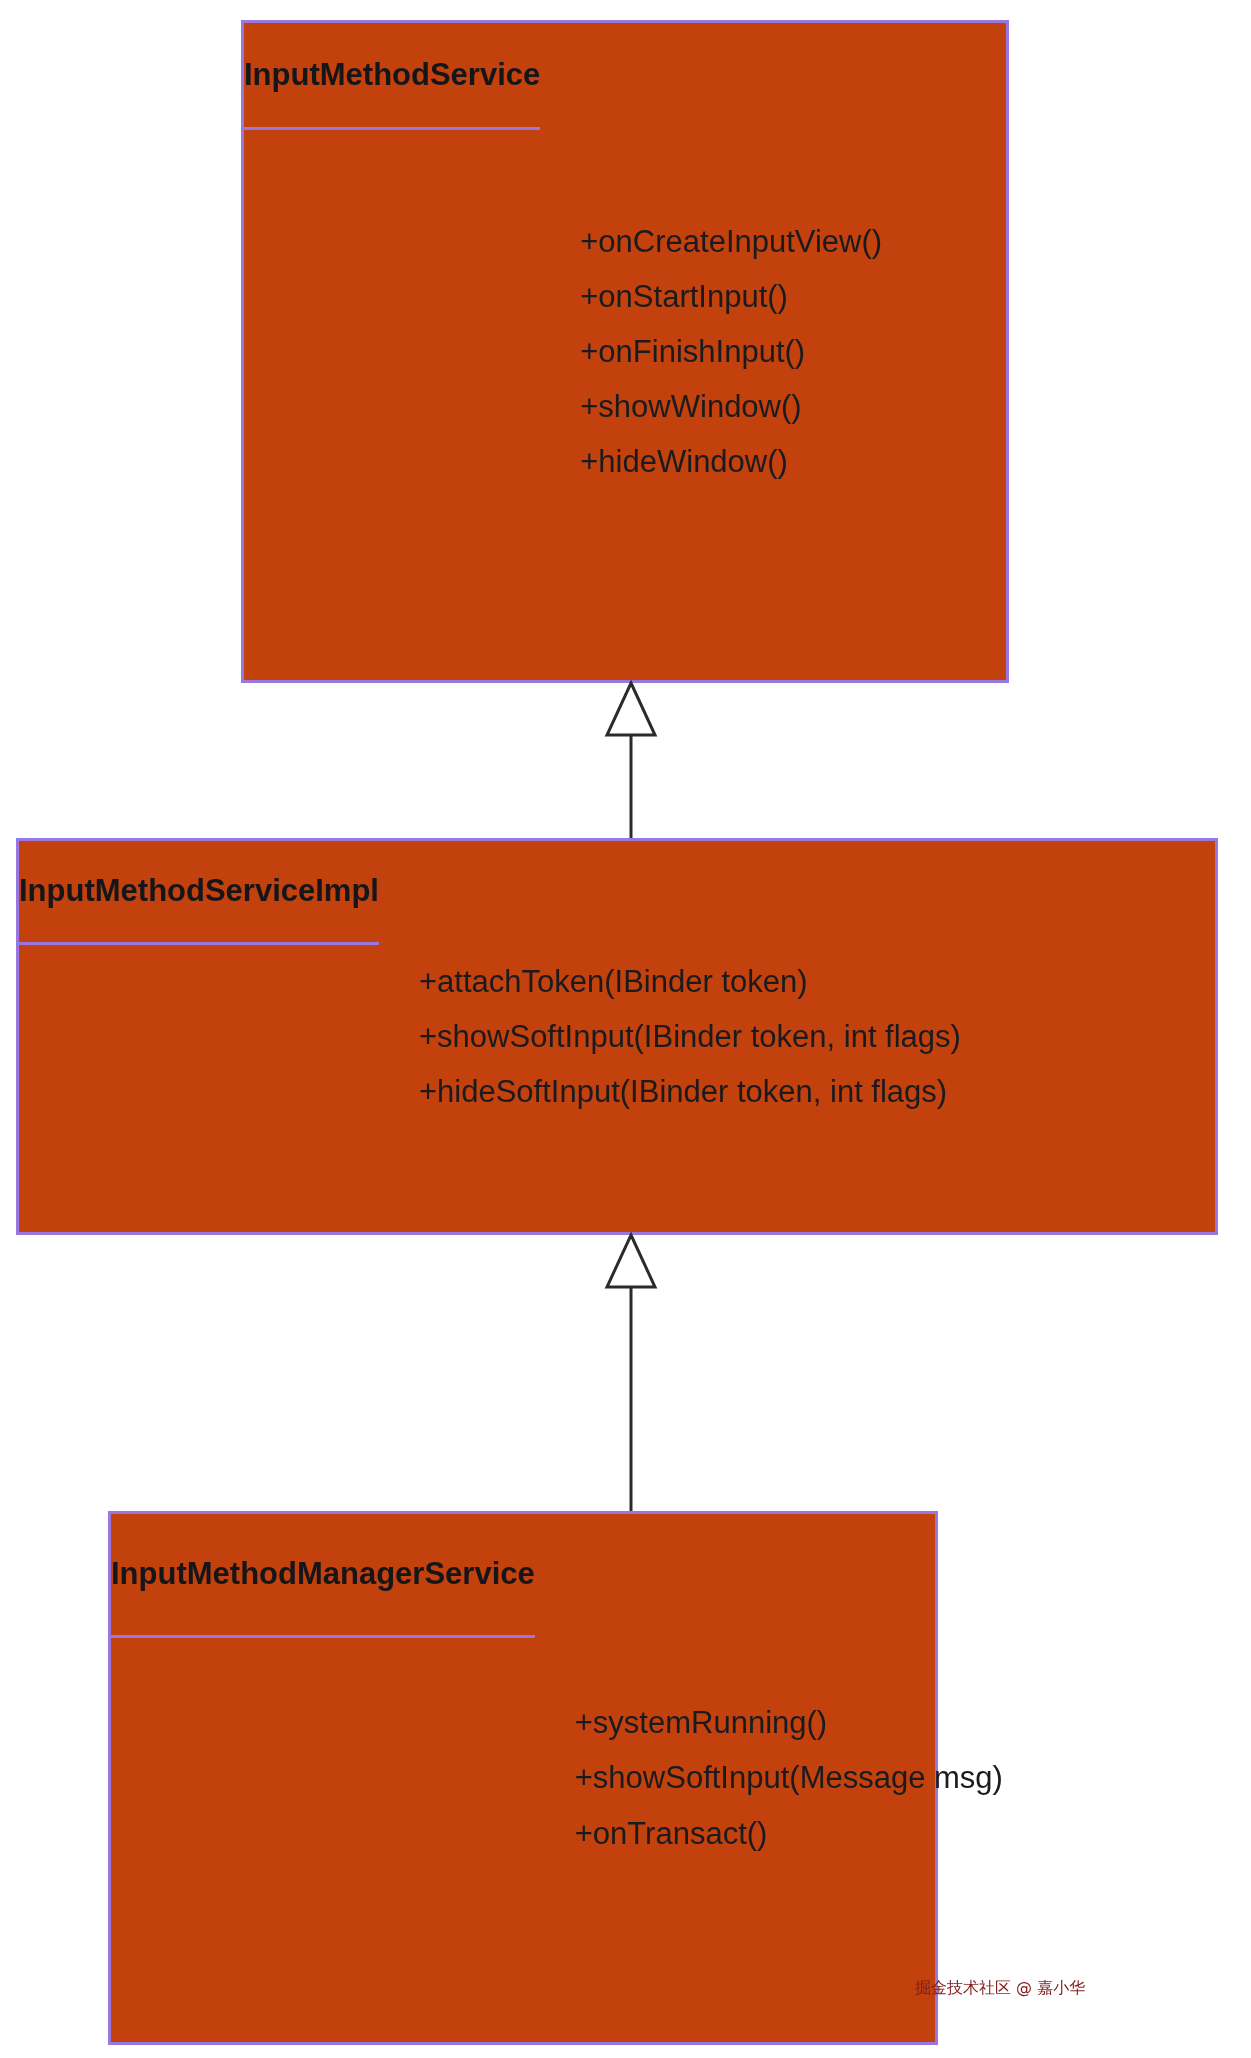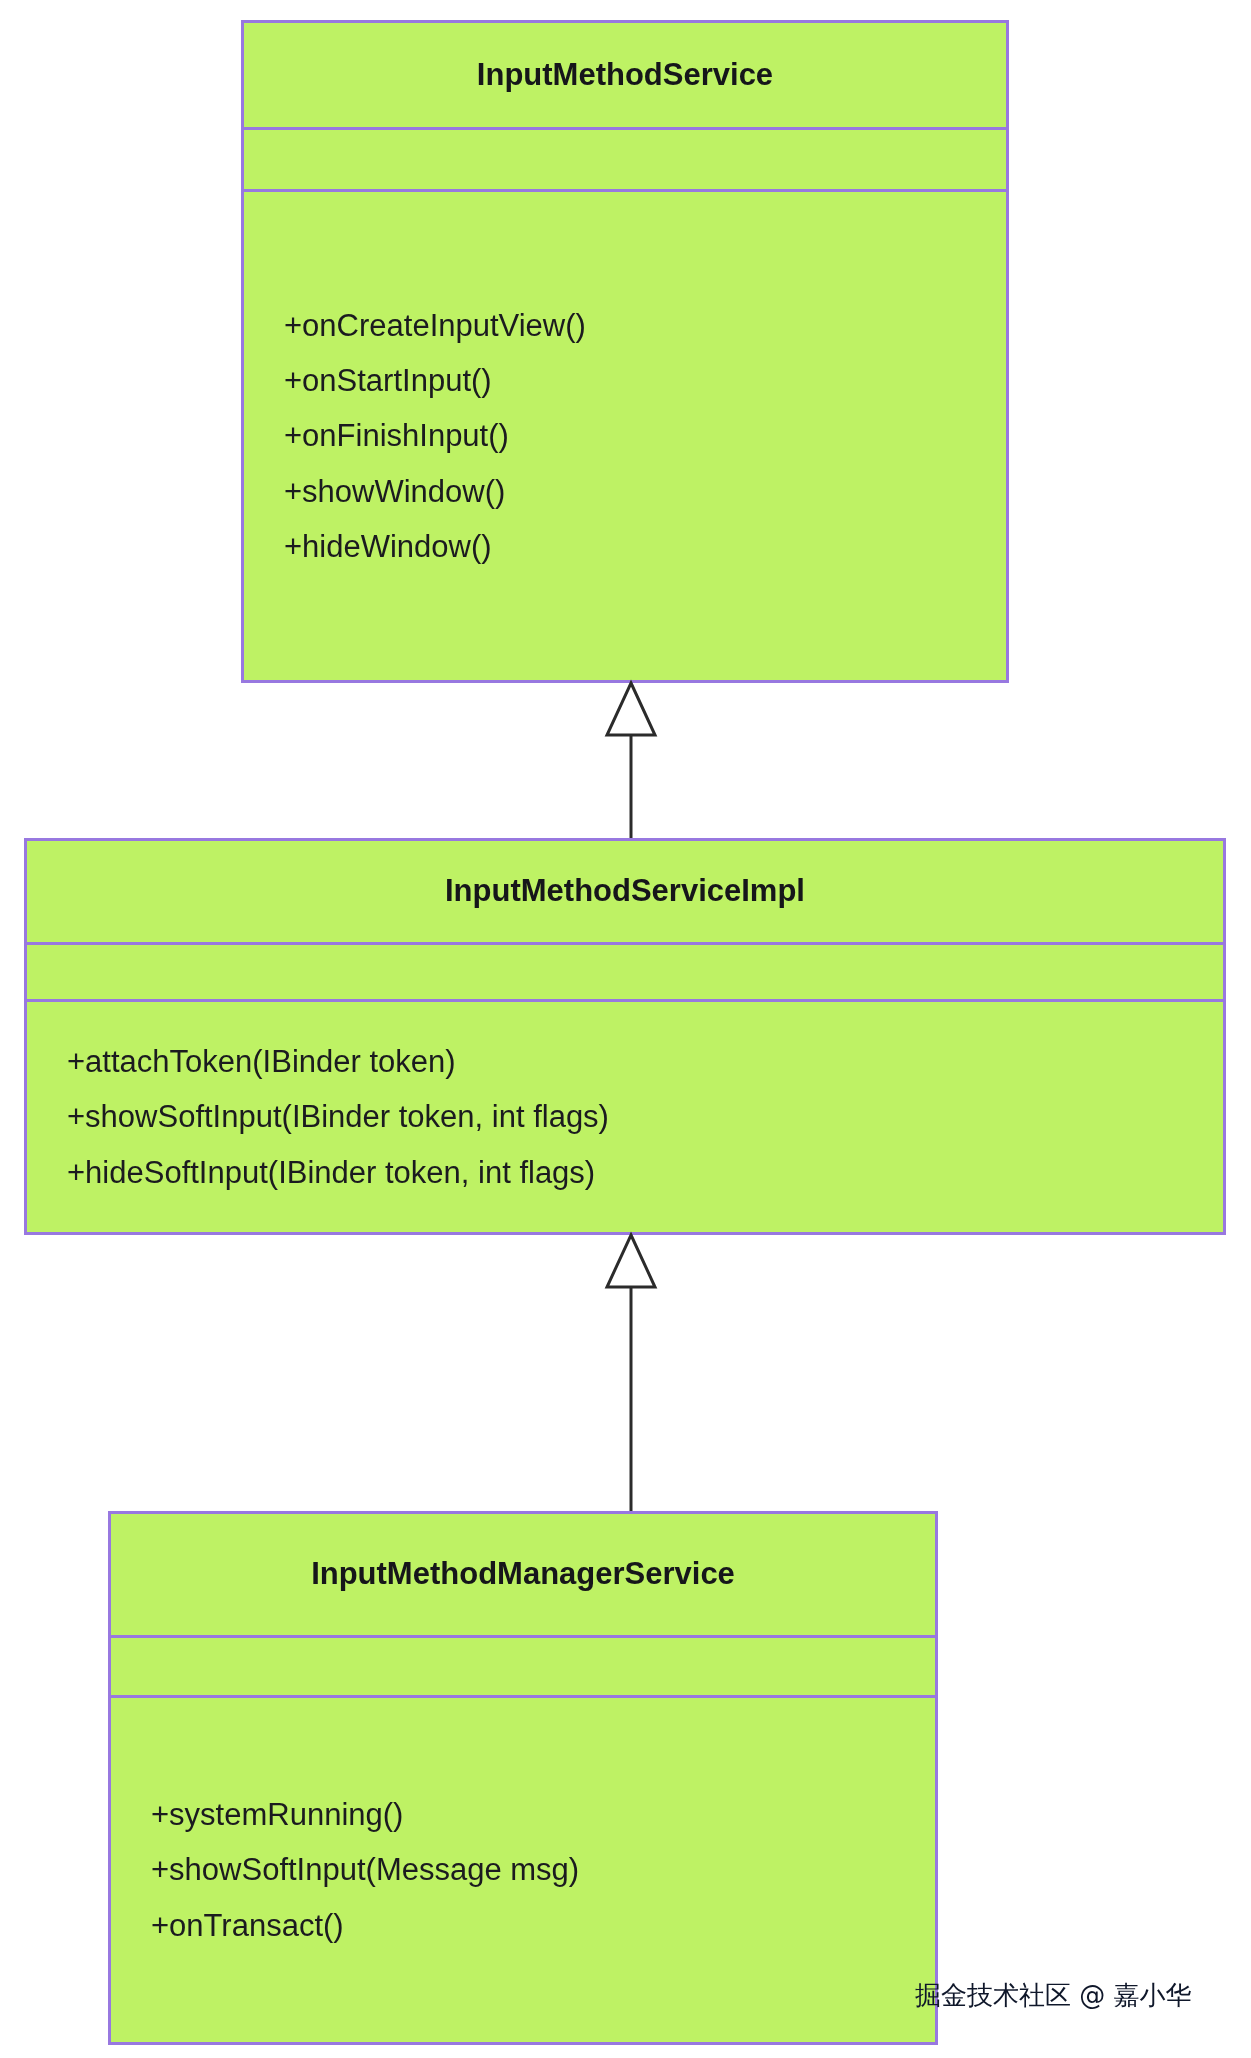--- a/index.html
+++ b/index.html
@@ -19,24 +19,24 @@
     position: absolute;
     inset: 0;
     width: 1251px;
     height: 2058px;
   }
 
   
   .uml-class {
     position: absolute;
     box-sizing: border-box;
-    background: #bef264;
+    background: #c2410c;
     border: 3px solid #9878e0;
     display: flex;
-    flex-direction: column;
+    flex-direction: row;
   }
 
   .uml-title-row {
     box-sizing: border-box;
     border-bottom: 3px solid #9878e0;
     display: flex;
     align-items: center;
     justify-content: center;
     text-align: center;
   }
@@ -74,21 +74,21 @@
   #box-input-method-service {
     left: 241px;
     top: 20px;
     width: 768px;
     height: 663px;
   }
   #box-input-method-service .uml-title-row { height: 107px; }
   #box-input-method-service .uml-attrs-row { height: 62px; }
 
   #box-input-method-service-impl {
-    left: 24px;
+    left: 16px;
     top: 838px;
     width: 1202px;
     height: 397px;
   }
   #box-input-method-service-impl .uml-title-row { height: 104px; }
   #box-input-method-service-impl .uml-attrs-row { height: 57px; }
 
   #box-input-method-manager-service {
     left: 108px;
     top: 1511px;
@@ -106,22 +106,22 @@
     width: 1251px;
     height: 2058px;
     pointer-events: none;
   }
 
   
   #watermark {
     position: absolute;
     left: 915px;
     top: 1978px;
-    font-size: 26px;
-    color: #0f172a;
+    font-size: 16px;
+    color: #7f1d1d;
     white-space: nowrap;
     font-family: "DejaVu Sans", sans-serif;
   }
 </style>
 </head>
 <body>
 
 <div id="diagram">
 
   <div class="uml-class" id="box-input-method-service">

